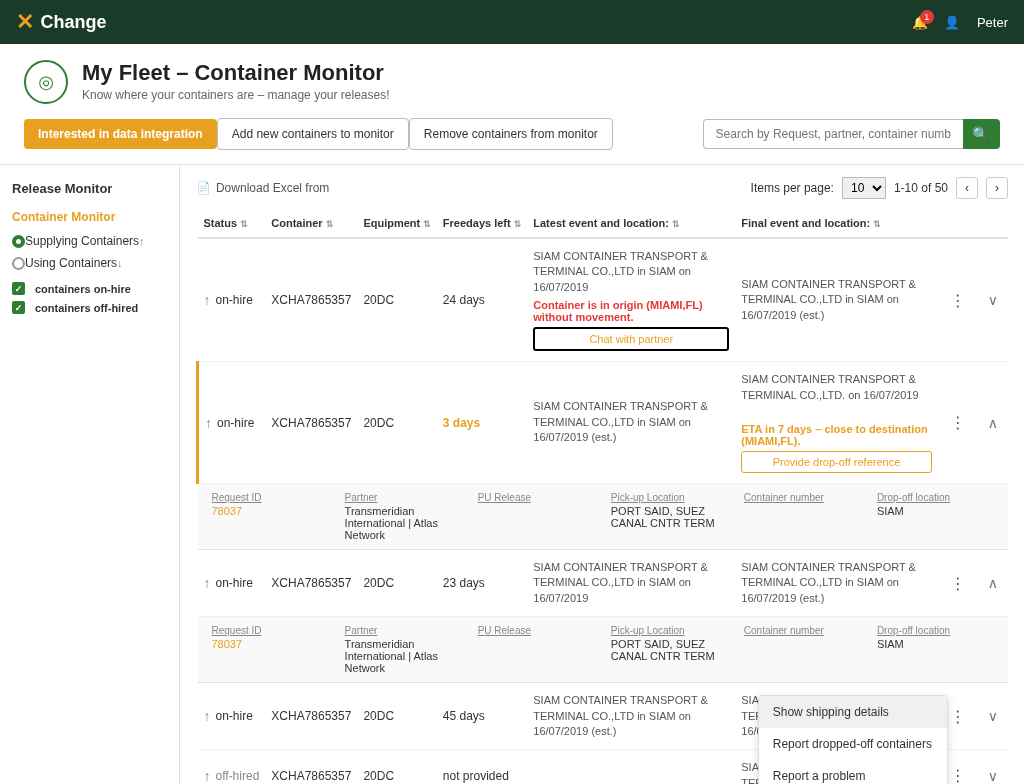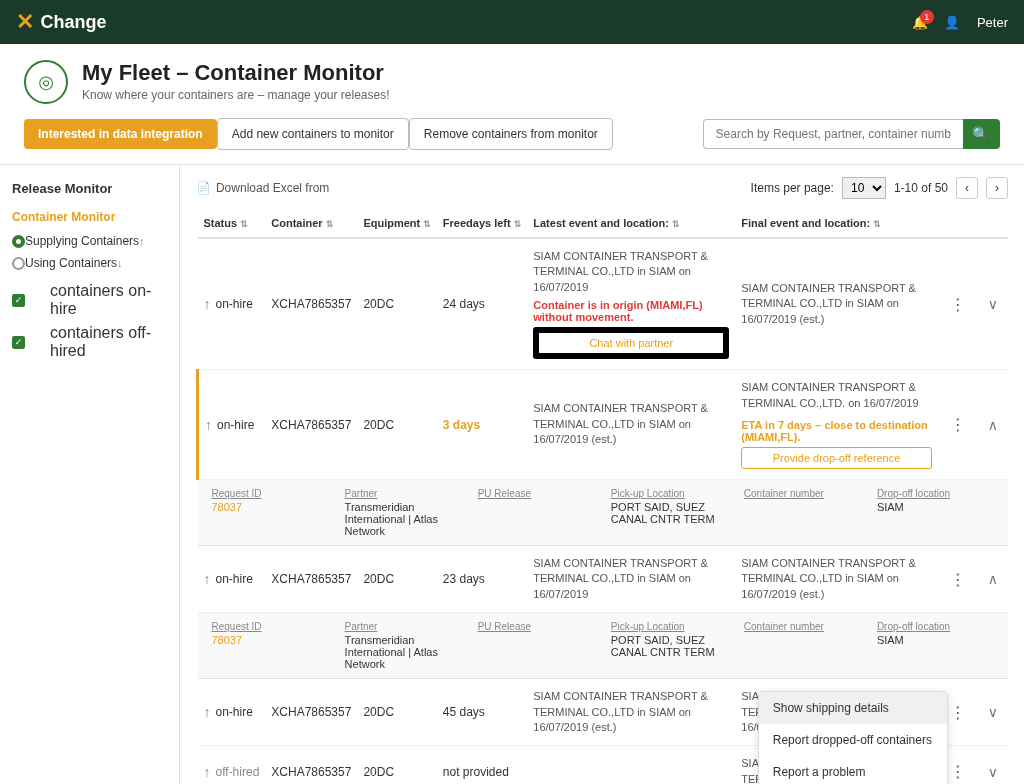--- a/index.html
+++ b/index.html
@@ -184,24 +184,25 @@
     .radio-circle.active::after {
       content: '';
       width: 5px;
       height: 5px;
       background: white;
       border-radius: 50%;
     }
     .checkbox-item {
       display: flex;
       align-items: center;
-      gap: 25px;
-      font-size: 16px;
+      gap: 10px;
+      font-size: 11px;
       color: #333;
       margin-bottom: 6px;
+      font-weight: bold;
     }
     .checkbox-box {
       width: 13px;
       height: 13px;
       border: 2px solid #2e7d32;
       background: #2e7d32;
       display: flex;
       align-items: center;
       justify-content: center;
       border-radius: 2px;
@@ -328,21 +329,21 @@
       line-height: 1.4;
     }
     .alert-text {
       color: #e53935;
       font-size: 11px;
       font-weight: bold;
       margin-top: 4px;
     }
     .chat-btn {
       background: white;
-      border: 6px solid #000000;
+      border: 2px solid #000000;
       color: #e8a020;
       padding: 4px 10px;
       border-radius: 3px;
       font-size: 11px;
       cursor: pointer;
       margin-top: 4px;
       width: 100%;
     }
     .dropoff-btn {
       background: white;
@@ -352,21 +353,21 @@
       border-radius: 3px;
       font-size: 11px;
       cursor: pointer;
       margin-top: 4px;
       width: 100%;
     }
     .eta-text {
       color: #e8a020;
       font-size: 11px;
       font-weight: bold;
-      margin-top: 8px;
+      margin-top: 20px;
     }
     .more-btn {
       background: none;
       border: none;
       cursor: pointer;
       font-size: 16px;
       color: #555;
       padding: 2px 6px;
     }
     .expand-btn {

